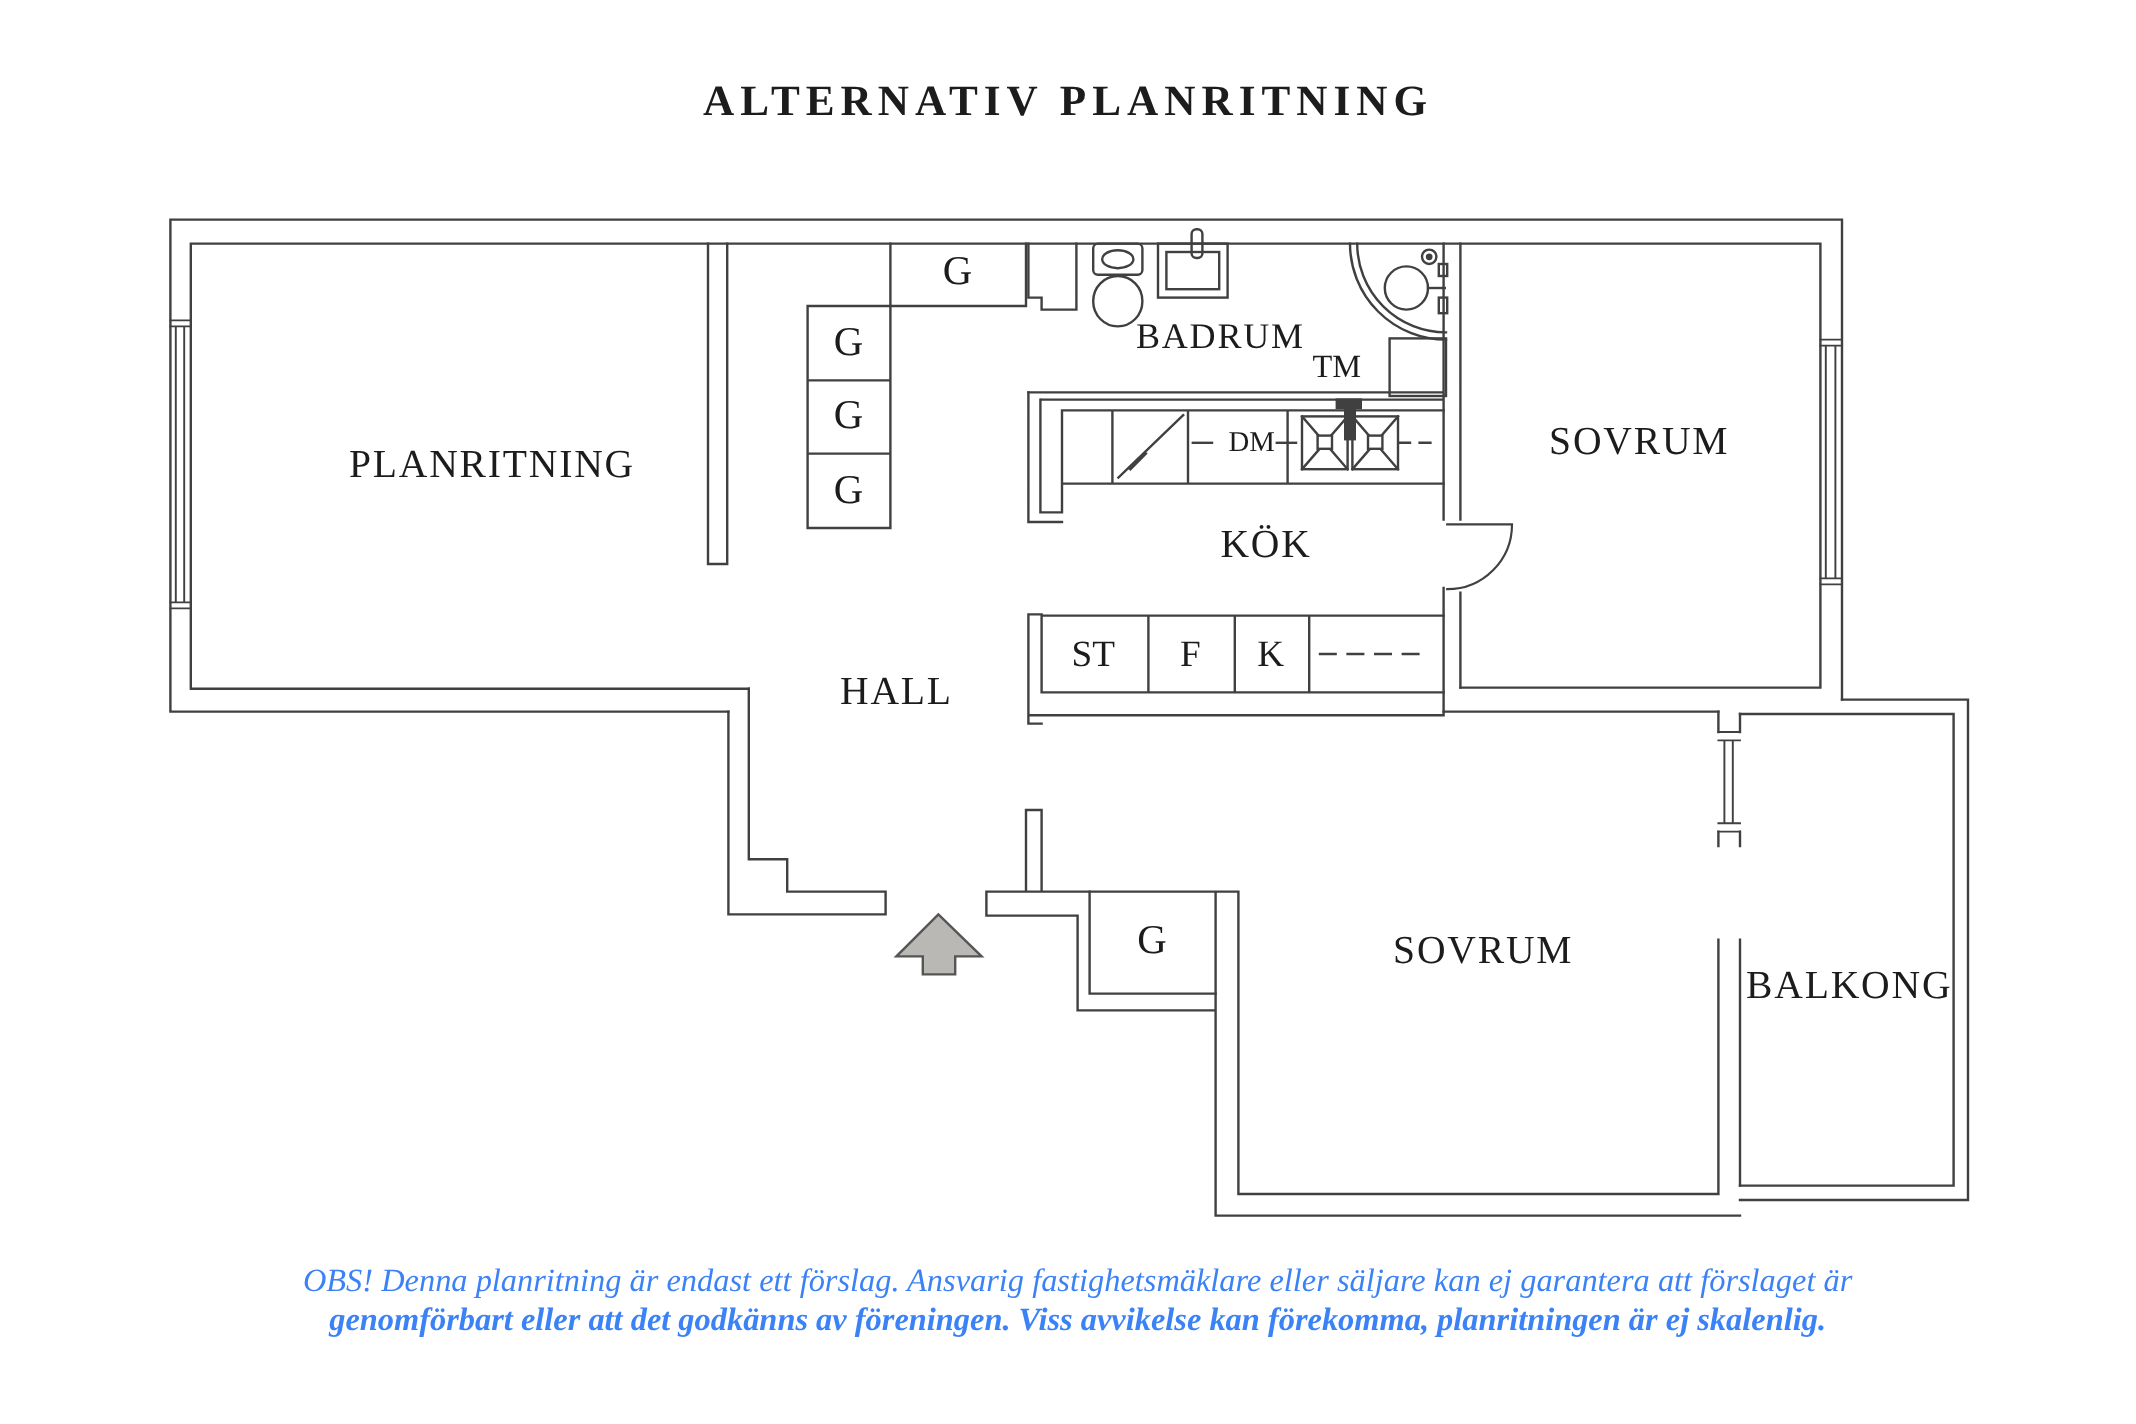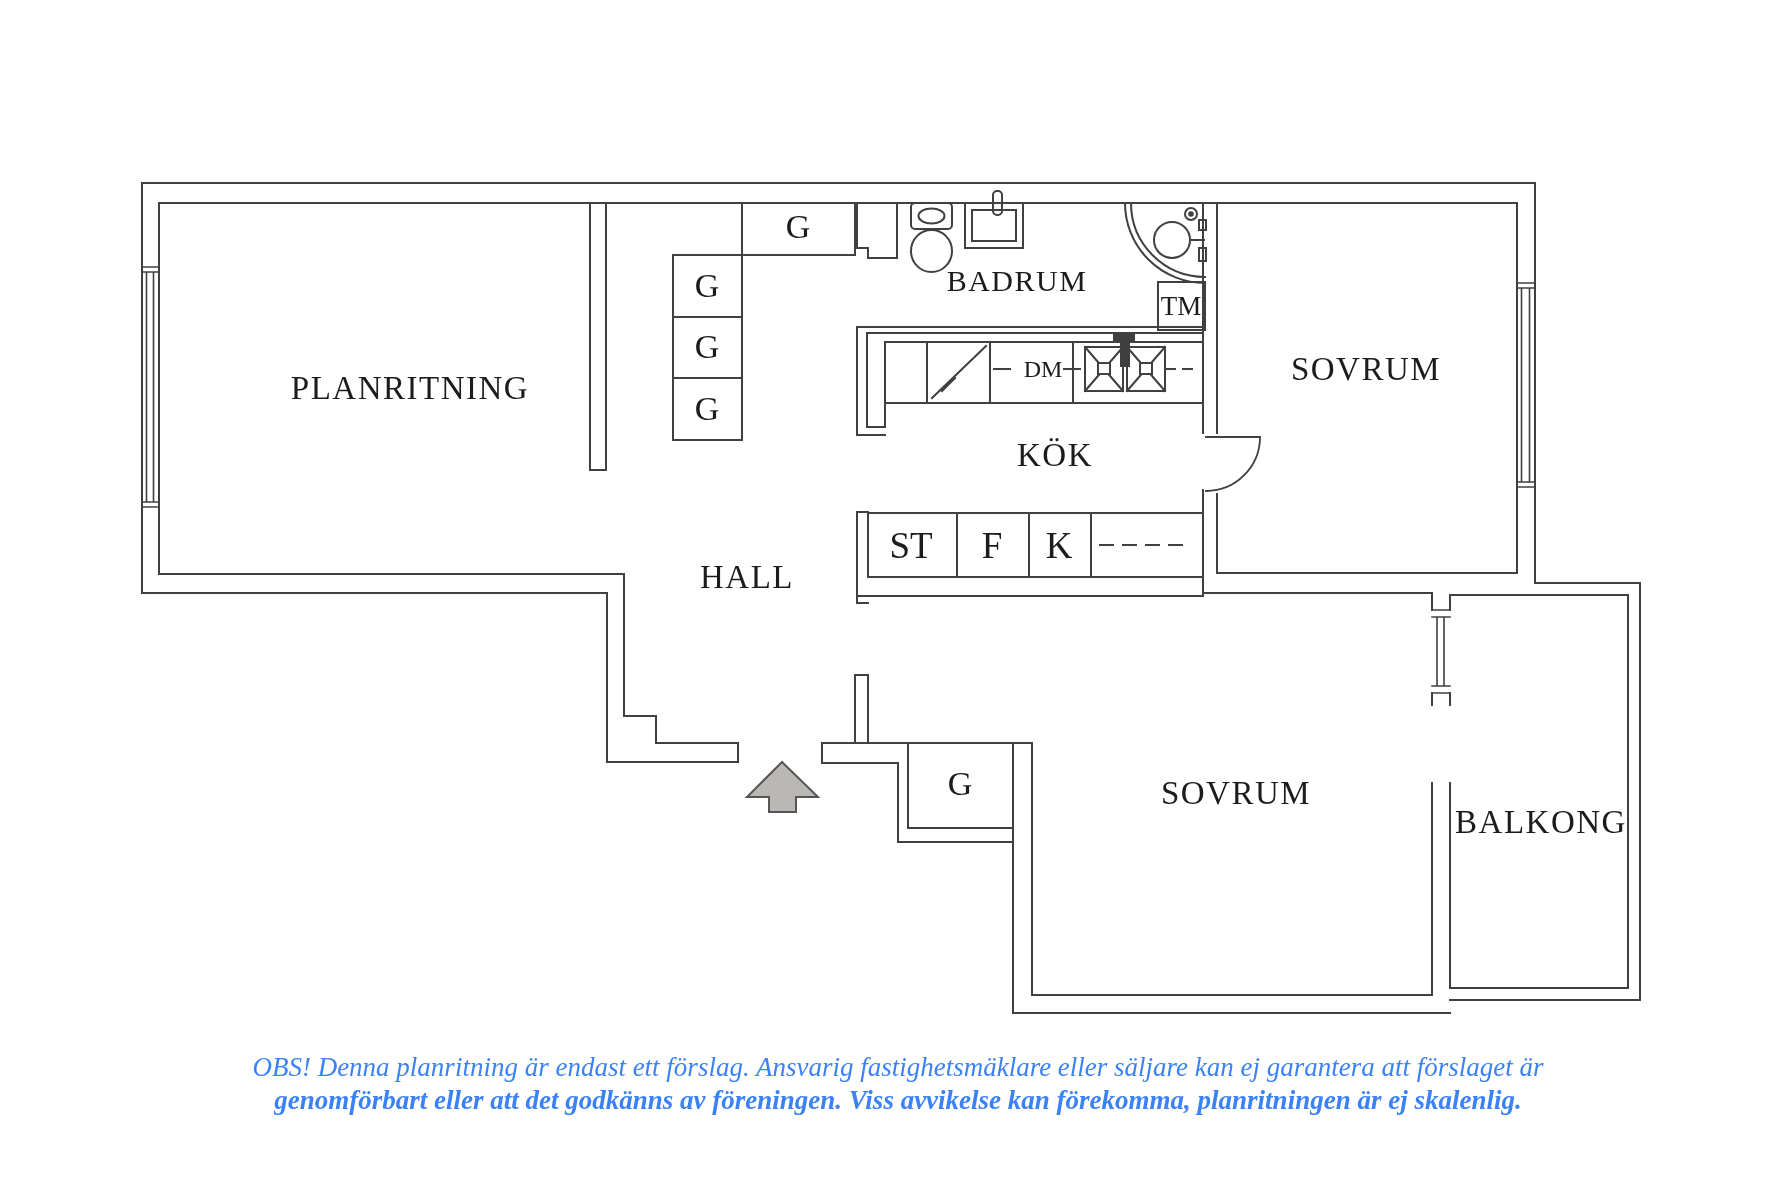--- a/index.html
+++ b/index.html
@@ -3,35 +3,35 @@
 <meta charset="utf-8">
 <style>
   html,body{margin:0;padding:0;background:#ffffff;}
   #plan{position:relative;width:1780px;height:1187px;background:#ffffff;overflow:hidden;
         font-family:"Liberation Serif","DejaVu Serif",serif;color:#1c1c1c;}
   #plan svg{position:absolute;left:0;top:0;}
   .lbl{position:absolute;transform:translate(-50%,-50%);white-space:nowrap;
        font-family:"Liberation Serif","DejaVu Serif",serif;color:#1c1c1c;}
   .room{font-size:33px;letter-spacing:1.5px;}
   .gl{font-size:34px;}
-  .appl{font-size:37px;}
+  .appl{font-size:31px;}
   .lbl-title{left:890px;top:84px;font-size:36px;font-weight:600;letter-spacing:5px;}
   .lbl-vardagsrum{left:410px;top:388px;}
   .lbl-badrum{left:1017px;top:281px;font-size:30px;}
   .lbl-sovrum-top{left:1366px;top:369px;}
   .lbl-kok{left:1055px;top:455px;}
   .lbl-hall{left:747px;top:577px;}
   .lbl-sovrum-bottom{left:1236px;top:793px;}
   .lbl-balkong{left:1541px;top:793px;margin-top:29px;}
   .lbl-g-top{left:798px;top:227px;}
   .lbl-g-col1{left:707px;top:286px;}
   .lbl-g-col2{left:707px;top:347px;}
   .lbl-g-col3{left:707px;top:409px;}
   .lbl-g-entry{left:960px;top:784px;}
-  .lbl-tm{left:1181px;top:306px;font-size:27px;}
+  .lbl-tm{left:1114px;top:306px;font-size:27px;}
   .lbl-dm{left:1043px;top:369px;font-size:24px;}
   .lbl-st{left:911px;top:545px;}
   .lbl-f{left:992px;top:545px;}
   .lbl-k{left:1059px;top:545px;}
   .disc{position:absolute;transform:translate(-50%,-50%);white-space:nowrap;
         font-style:italic;font-size:27px;color:#3b82f6;}
   .disc1{left:898px;top:1067px;}
   .disc2{left:898px;top:1100px;font-weight:bold;}
 </style>
 </head>
@@ -134,20 +134,21 @@
       <circle cx="1191" cy="214" r="6"></circle>
       <circle cx="1191" cy="214" r="1.8" fill="#404040"></circle>
       <rect x="1199" y="220" width="7" height="10"></rect>
       <rect x="1199" y="248" width="7" height="13"></rect>
     </g>
     <rect x="1158" y="282" width="47" height="48"></rect>
 
     <polygon points="782,762 747,797 769,797 769,812 796,812 796,797 818,797" fill="#b9b8b5" stroke="#555555" stroke-width="2"></polygon>
   </svg>
 
+  <div class="lbl lbl-title">ALTERNATIV PLANRITNING</div>
   <div class="lbl room lbl-vardagsrum">PLANRITNING</div>
   <div class="lbl room lbl-badrum">BADRUM</div>
   <div class="lbl room lbl-sovrum-top">SOVRUM</div>
   <div class="lbl room lbl-kok">KÖK</div>
   <div class="lbl room lbl-hall">HALL</div>
   <div class="lbl room lbl-sovrum-bottom">SOVRUM</div>
   <div class="lbl room lbl-balkong">BALKONG</div>
 
   <div class="lbl gl lbl-g-top">G</div>
   <div class="lbl gl lbl-g-col1">G</div>

